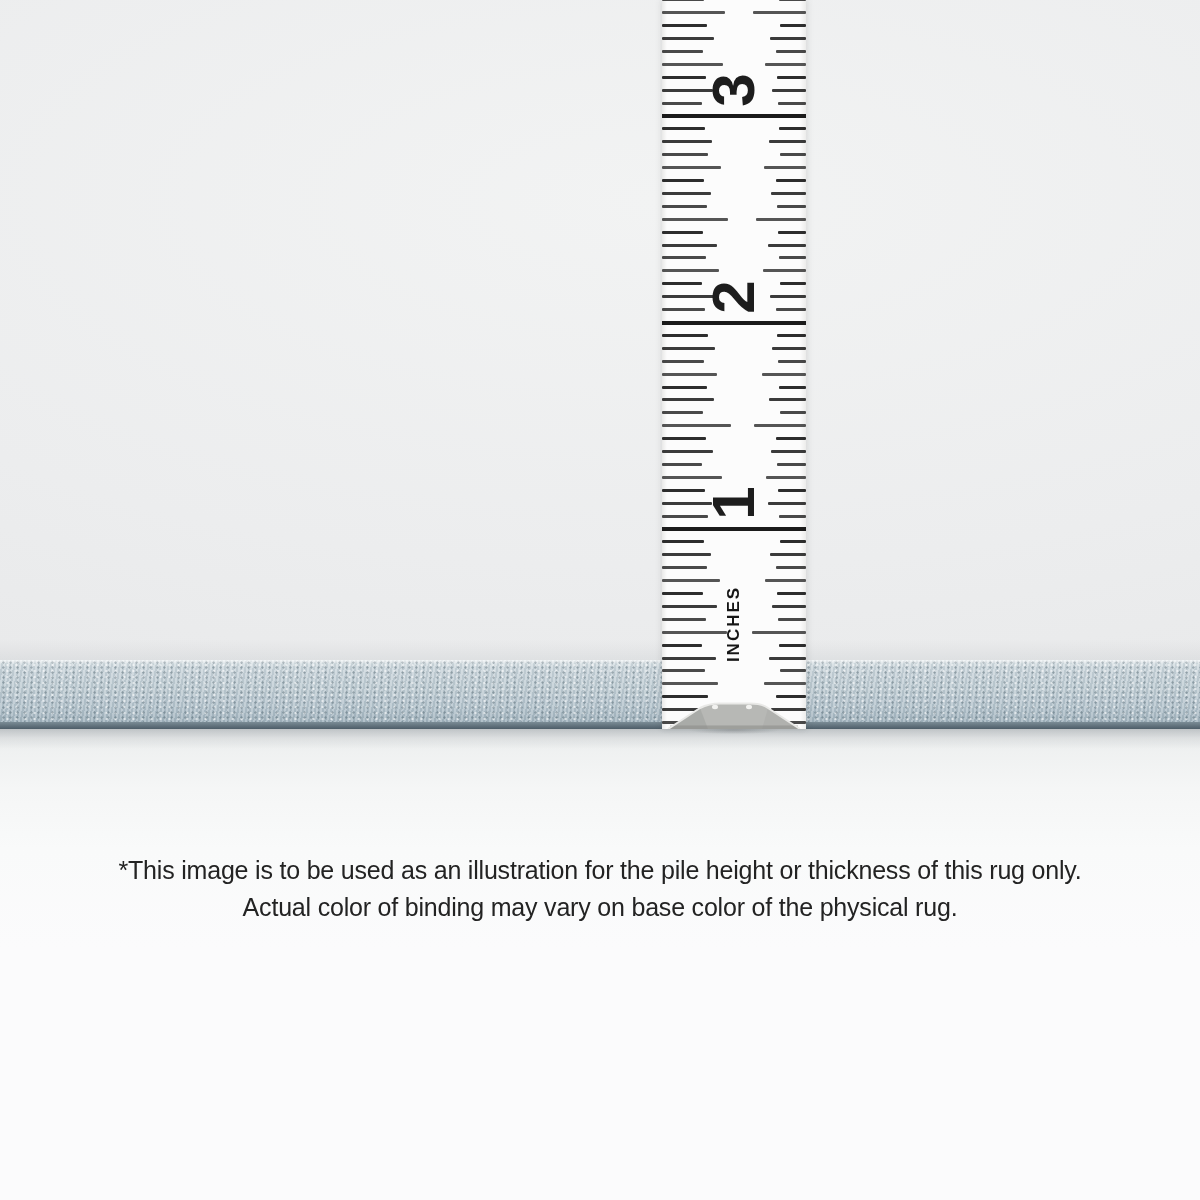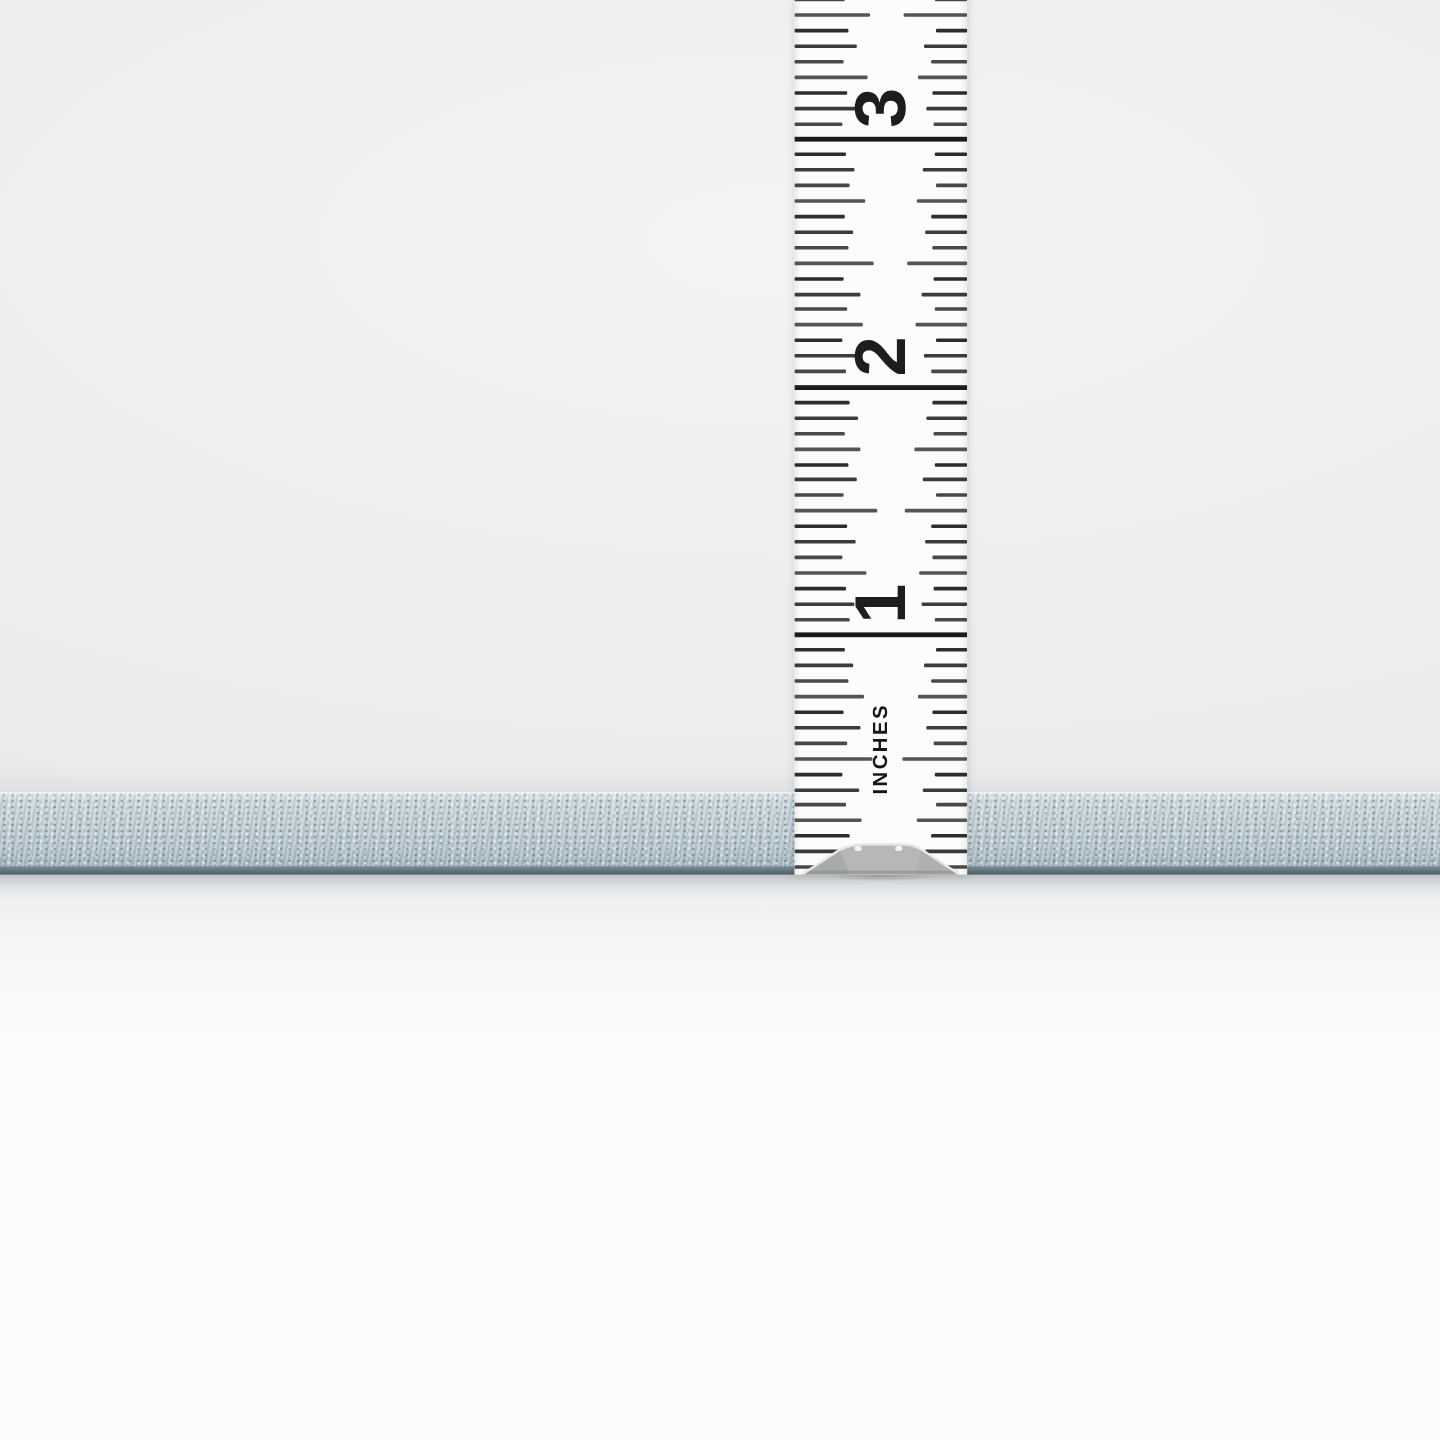--- a/index.html
+++ b/index.html
@@ -240,14 +240,18 @@
       <path d="M6 30 L38 9 Q47 4.5 58 4.5 L88 4.5 Q100 4.5 106 9 L138 30 Z" fill="#b7b8b5"></path>
       <path d="M6 30 L38 9 L46 30 Z" fill="#9fa09d" opacity="0.55"></path>
       <path d="M138 30 L106 9 L100 30 Z" fill="#a8a9a6" opacity="0.45"></path>
       <rect x="8" y="26.5" width="128" height="3.5" fill="#8d8e8b" opacity="0.6"></rect>
       <path d="M6 30 L38 9 Q47 4.5 58 4.5 L88 4.5 Q100 4.5 106 9 L138 30" fill="none" stroke="#e9e9e7" stroke-width="2"></path>
       <ellipse cx="53" cy="8" rx="3" ry="2.2" fill="#f2f2f0"></ellipse>
       <ellipse cx="87" cy="8" rx="3" ry="2.2" fill="#f2f2f0"></ellipse>
     </svg>
   </div>
 
+  <div class="caption">
+    <p>*This image is to be used as an illustration for the pile height or thickness of this rug only.</p>
+    <p>Actual color of binding may vary on base color of the physical rug.</p>
+  </div>
 
 </div>
 
 </body></html>

